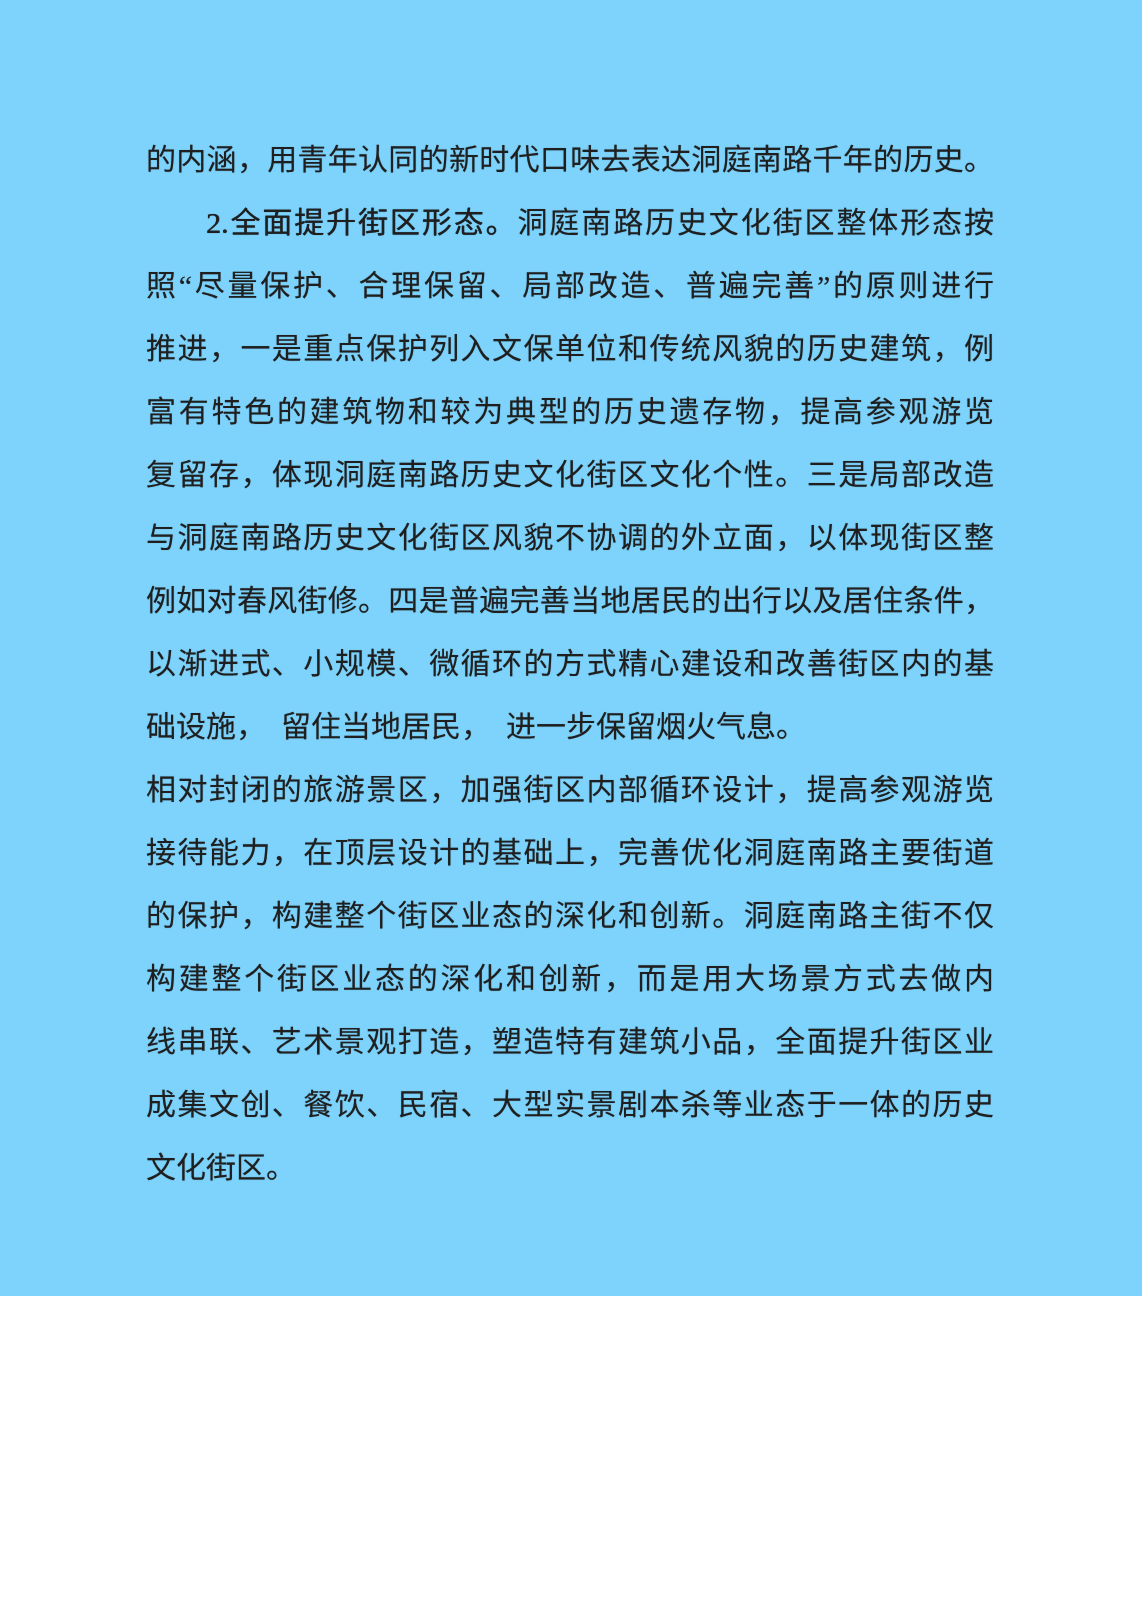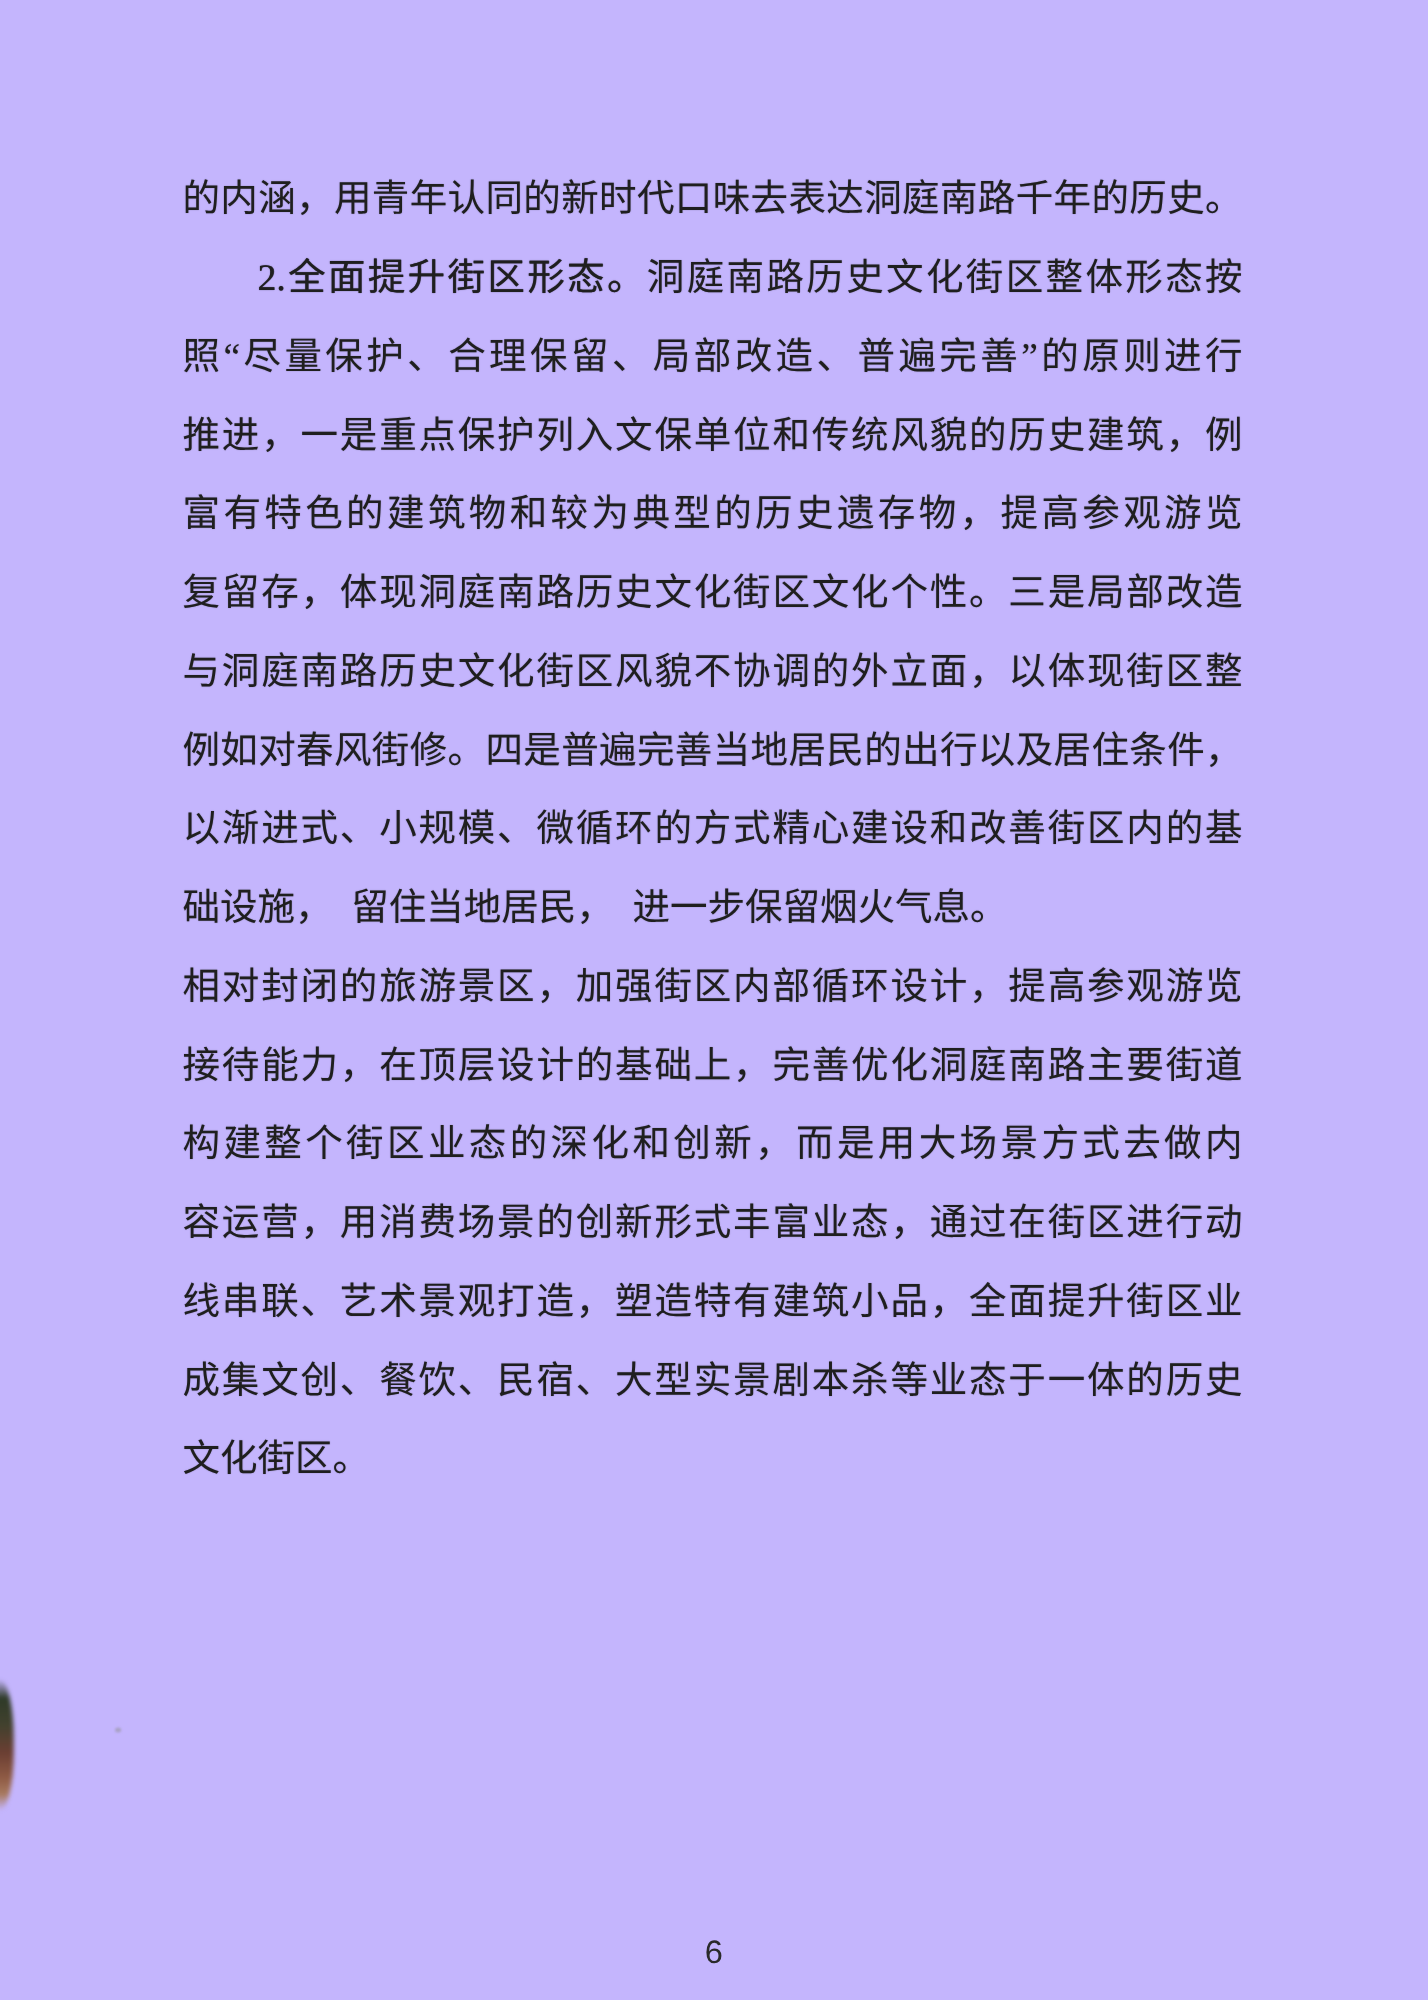--- a/index.html
+++ b/index.html
@@ -3,22 +3,22 @@
 <meta charset="utf-8">
 <style>
   html, body {
     margin: 0;
     padding: 0;
     background: #ffffff;
   }
   .page {
     position: relative;
     width: 1142px;
-    height: 1600px;
-    background: #c4b5fd;
+    height: 1296px;
+    background: #7dd3fc;
     overflow: hidden;
     font-family: "Liberation Serif", serif;
   }
   .doc {
     position: absolute;
     left: 146px;
     top: 128px;
     width: 848px;
   }
   .line {
@@ -95,22 +95,22 @@
       <div class="line stretch"><span class="run">照“尽量保护、合理保留、局部改造、普遍完善”的原则进行</span></div>
       <div class="line stretch"><span class="run">推进，一是重点保护列入文保单位和传统风貌的历史建筑，例</span></div>
       <div class="line stretch"><span class="run">富有特色的建筑物和较为典型的历史遗存物，提高参观游览</span></div>
       <div class="line stretch"><span class="run">复留存，体现洞庭南路历史文化街区文化个性。三是局部改造</span></div>
       <div class="line stretch"><span class="run">与洞庭南路历史文化街区风貌不协调的外立面，以体现街区整</span></div>
       <div class="line stretch"><span class="run">例如对春风街修。四是普遍完善当地居民的出行以及居住条件，</span></div>
       <div class="line stretch"><span class="run">以渐进式、小规模、微循环的方式精心建设和改善街区内的基</span></div>
       <div class="line"><span class="run">础设施，　留住当地居民，　进一步保留烟火气息。</span></div>
       <div class="line stretch"><span class="run">相对封闭的旅游景区，加强街区内部循环设计，提高参观游览</span></div>
       <div class="line stretch"><span class="run">接待能力，在顶层设计的基础上，完善优化洞庭南路主要街道</span></div>
+      <div class="line stretch"><span class="run">的保护，构建整个街区业态的深化和创新。洞庭南路主街不仅</span></div>
       <div class="line stretch"><span class="run">构建整个街区业态的深化和创新，而是用大场景方式去做内</span></div>
-      <div class="line stretch"><span class="run">容运营，用消费场景的创新形式丰富业态，通过在街区进行动</span></div>
       <div class="line stretch"><span class="run">线串联、艺术景观打造，塑造特有建筑小品，全面提升街区业</span></div>
       <div class="line stretch"><span class="run">成集文创、餐饮、民宿、大型实景剧本杀等业态于一体的历史</span></div>
       <div class="line"><span class="run">文化街区。</span></div>
     </div>
 
   <div class="page-number">6</div>
 
 </div>
 
 </body></html>

